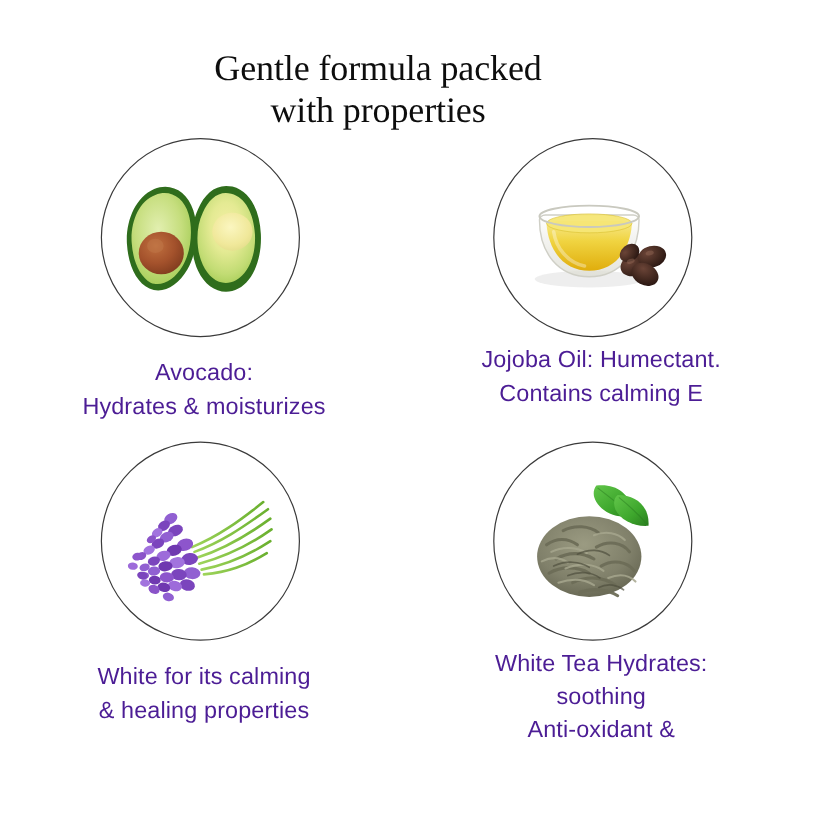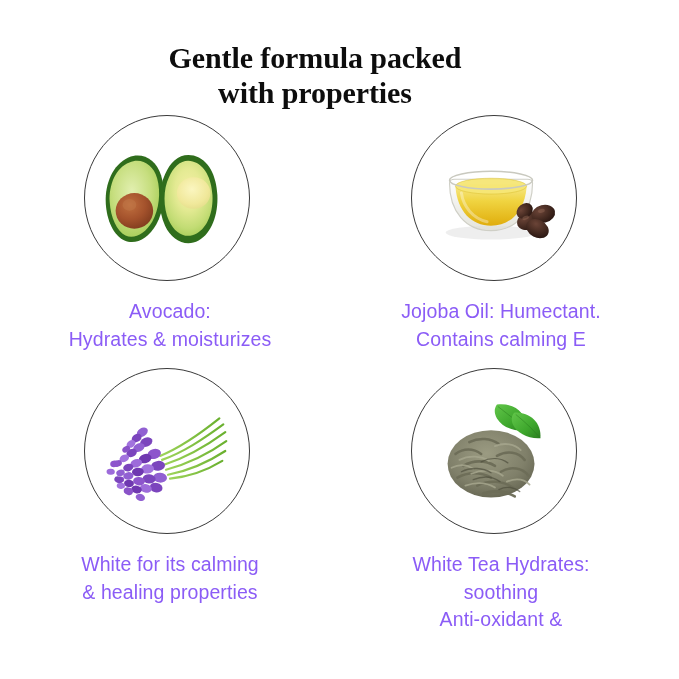--- a/index.html
+++ b/index.html
@@ -22,21 +22,21 @@
   }
 
   
   .title {
     position: absolute;
     top: 40px;
     left: 0;
     width: 630px;
     text-align: center;
     font-family: "Liberation Serif", "DejaVu Serif", serif;
-    font-weight: bold;
+    font-weight: normal;
     font-size: 30px;
     line-height: 1.17;
     color: #0d0d0d;
     letter-spacing: -0.1px;
   }
   .title .l2 { display: block; }
 
   
   .grid {
     position: absolute;
@@ -79,26 +79,26 @@
   }
 
   
   .caption {
     width: 330px;
     text-align: center;
     font-family: "Liberation Sans", sans-serif;
     font-weight: 300;
     font-size: 19.5px;
     line-height: 1.42;
-    color: #8b5cf6;
+    color: #4c1d95;
     letter-spacing: 0.1px;
   }
   .caption .line { display: block; white-space: nowrap; }
   .c-tl .caption, .c-bl .caption { margin-top: 11px; }
-  .c-tr .caption, .c-br .caption { margin-top: 11px; }
+  .c-tr .caption, .c-br .caption { }
 </style>
 </head>
 <body>
 
 <div class="page">
 
   <div class="title">
     <span class="l1">Gentle formula packed</span>
     <span class="l2">with properties</span>
   </div>

